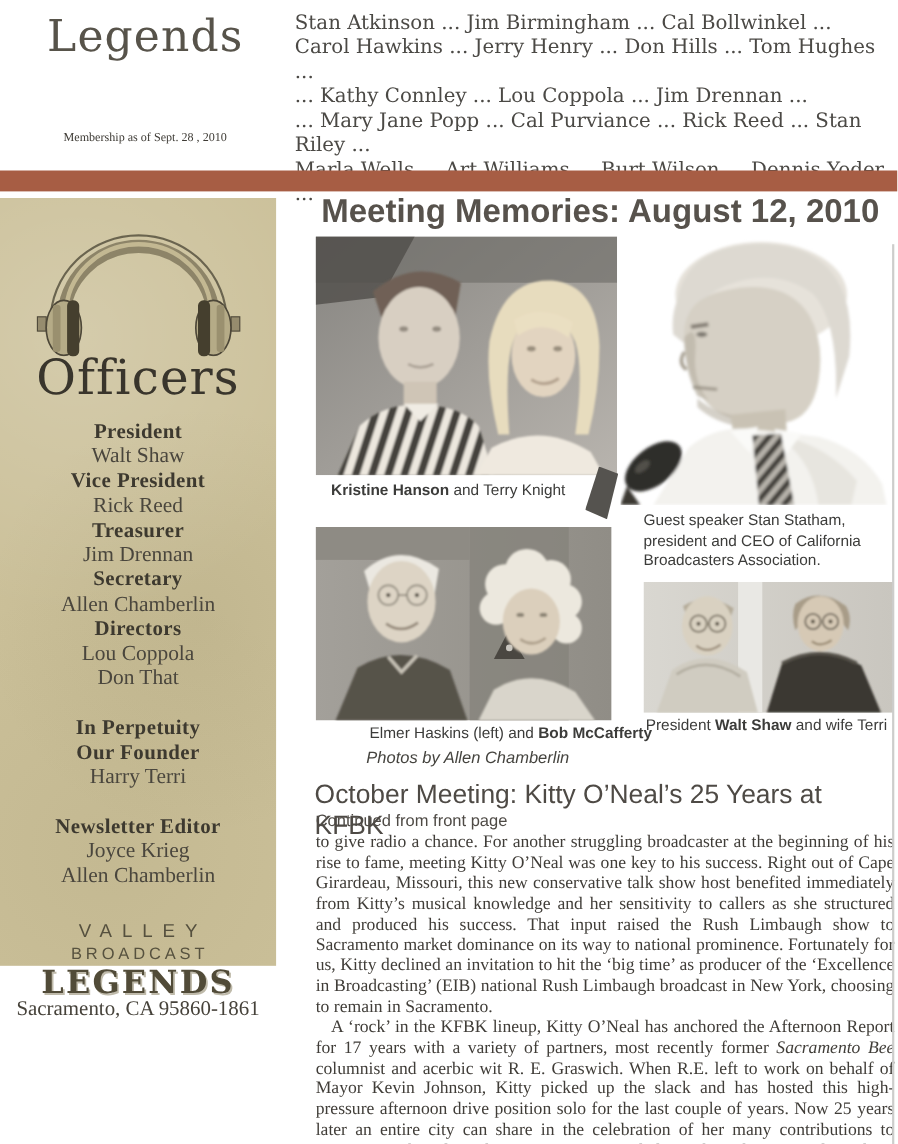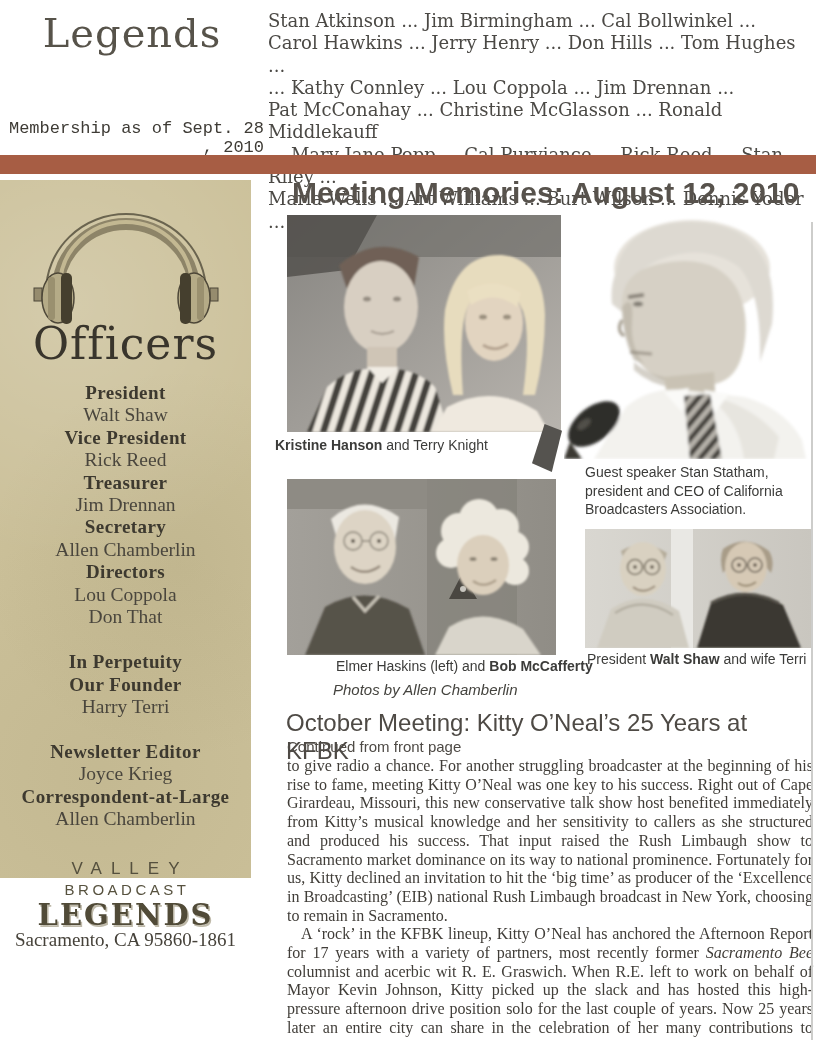--- a/index.html
+++ b/index.html
@@ -2,22 +2,22 @@
 <html><head>
 <meta charset="utf-8">
 <style>
   html,body{margin:0;padding:0;background:#ffffff;}
   .page{position:relative;width:816px;height:1040px;background:#ffffff;overflow:hidden;
         font-family:"Liberation Serif",serif;color:#3f3c36;}
 
   
   .masthead-title{position:absolute;left:0;top:8px;width:264px;text-align:center;
     font-family:"DejaVu Serif",serif;font-size:40px;line-height:50px;color:#57534a;letter-spacing:1px;}
-  .membership-note{position:absolute;left:0;top:119px;width:264px;text-align:right;
-    font-family:Liberation Mono, monospace;font-size:17px;color:#3e3b35;}
+  .membership-note{position:absolute;left:0;top:119px;width:264px;text-align:center;
+    font-family:Liberation Serif, serif;font-size:11px;color:#3e3b35;}
   .member-list{position:absolute;left:268px;top:10px;width:546px;
     font-family:"DejaVu Serif",serif;font-size:18px;line-height:22.3px;color:#4b4945;}
 
   .accent-bar{position:absolute;left:0;top:155px;width:816px;height:19px;background:#a75d44;}
 
   
   .sidebar{position:absolute;left:0;top:180px;width:251px;height:698px;background:#cbc099;
     background-image:radial-gradient(circle at 28% 18%,rgba(255,255,255,.18),rgba(255,255,255,0) 42%),
                      radial-gradient(circle at 72% 55%,rgba(110,100,60,.10),rgba(110,100,60,0) 46%),
                      radial-gradient(circle at 40% 85%,rgba(110,100,60,.08),rgba(110,100,60,0) 40%);
@@ -39,21 +39,21 @@
   .org-line3{font-family:"DejaVu Serif",serif;font-weight:bold;font-size:29px;line-height:30px;
     letter-spacing:2px;color:#514b38;text-shadow:1.5px 1.5px 0 rgba(138,129,101,.55);}
   .org-addr{font-family:"Liberation Serif",serif;font-size:19px;line-height:20px;color:#46423a;}
 
   
   .meeting-heading{position:absolute;left:292px;top:176px;width:520px;
     font-family:"Liberation Sans",sans-serif;font-size:30px;color:#57524c;}
   .photo{position:absolute;}
   .photo svg{display:block;}
   .caption{position:absolute;font-family:"Liberation Sans",sans-serif;font-size:14px;color:#3c3c3a;}
-  .cap-kristine{left:275px;top:437px;}
+  .cap-kristine{left:301px;top:437px;}
   .cap-statham{left:585px;top:463px;width:229px;line-height:18.6px;}
   .cap-elmer{left:336px;top:658px;}
   .cap-walt{left:587px;top:651px;}
   .b{font-weight:bold;}
   .photos-credit{position:absolute;left:333px;top:681px;font-family:"Liberation Sans",sans-serif;
     font-style:italic;font-size:15px;color:#45443f;}
   .corner-fragment{position:absolute;left:532px;top:424px;width:30px;height:48px;background:#55534f;
     clip-path:polygon(42% 0,100% 14%,66% 100%,0 82%);}
 
   .oct-heading{position:absolute;left:286px;top:709px;width:530px;
@@ -75,21 +75,20 @@
 
   <div class="masthead-title">
     <div>Legends</div>
   </div>
   <div class="membership-note">Membership as of Sept. 28 , 2010</div>
 
   <div class="member-list">
     <div>Stan Atkinson ... Jim Birmingham ... Cal Bollwinkel ...</div>
     <div>Carol Hawkins ... Jerry Henry ... Don Hills ... Tom Hughes ...</div>
     <div>... Kathy Connley ... Lou Coppola ... Jim Drennan ...</div>
-    <div>Pat McConahay ... Christine McGlasson ... Ronald Middlekauff</div>
     <div>... Mary Jane Popp ... Cal Purviance ... Rick Reed ... Stan Riley ...</div>
     <div>Marla Wells ... Art Williams ... Burt Wilson ... Dennis Yoder ...</div>
   </div>
 
   <div class="accent-bar"></div>
 
   <aside class="sidebar">
     <svg class="headphones" width="196" height="138" viewBox="0 0 196 138" aria-hidden="true">
       <path d="M18,106 A80,78 0 0 1 178,106" fill="none" stroke="#6a644f" stroke-width="2"></path>
       <path d="M30,104 A68,66 0 0 1 166,104" fill="none" stroke="#8d8468" stroke-width="12"></path>
@@ -124,21 +123,20 @@
 
     <div class="perpetuity">
       <div class="role">In Perpetuity</div>
       <div class="role">Our Founder</div>
       <div class="name">Harry Terri</div>
     </div>
 
     <div class="editor-block">
       <div class="role">Newsletter Editor</div>
       <div class="name">Joyce Krieg</div>
-      <div class="role">Correspondent-at-Large</div>
       <div class="name">Allen Chamberlin</div>
     </div>
 
     <div class="org-block">
       <div class="org-line1">VALLEY</div>
       <div class="org-line2">BROADCAST</div>
       <div class="org-line3">LEGENDS</div>
       <div class="org-addr">Sacramento, CA 95860-1861</div>
     </div>
   </aside>

